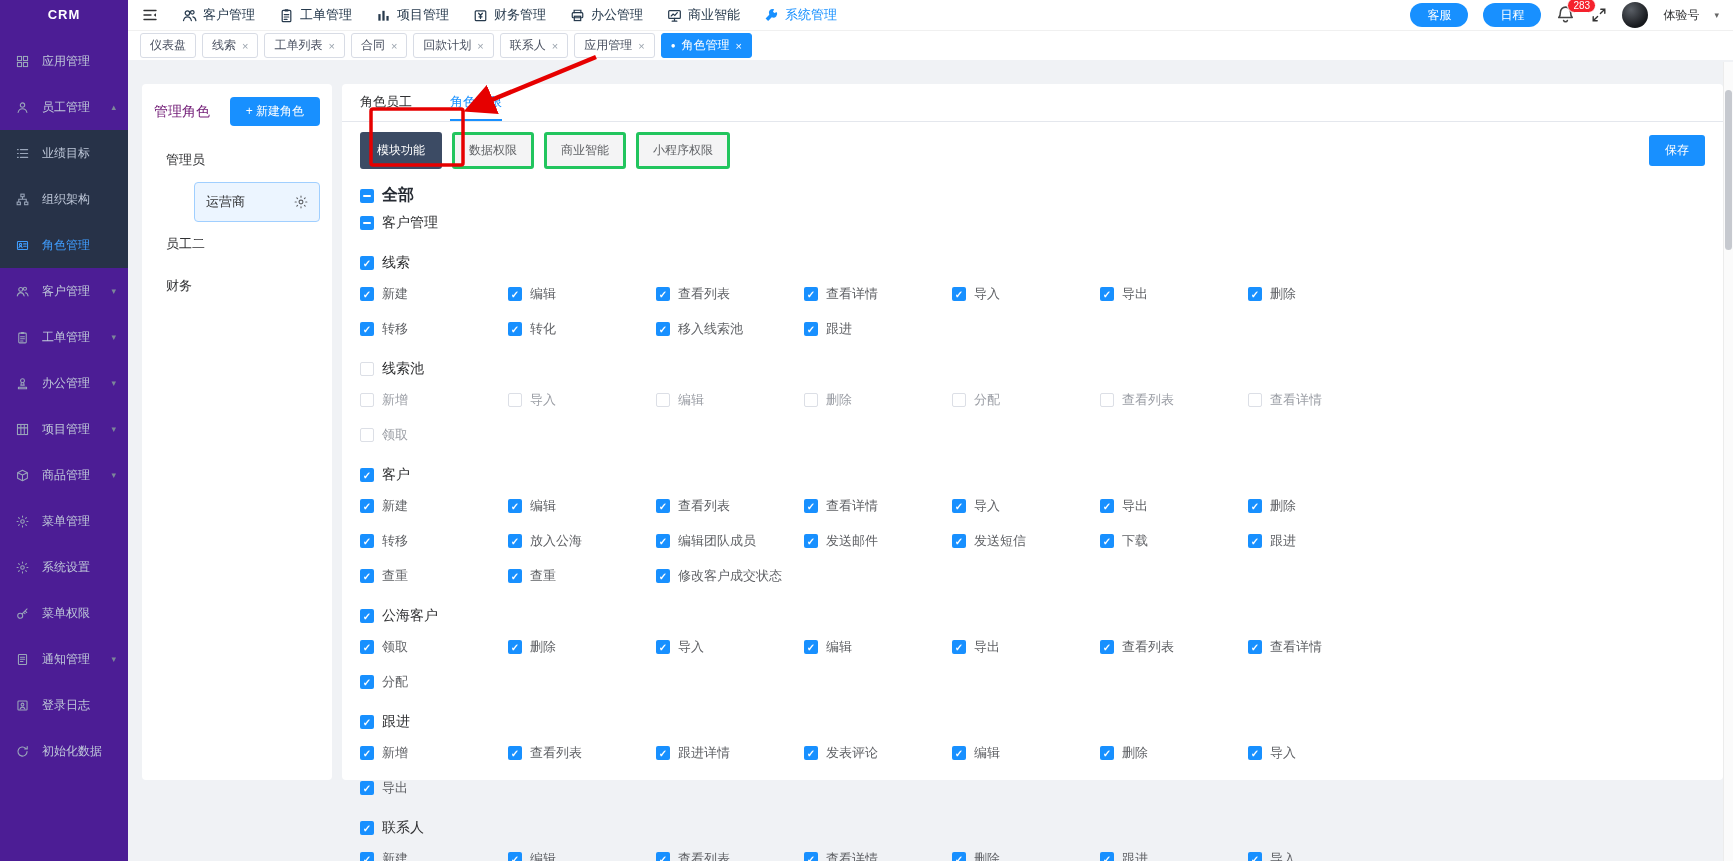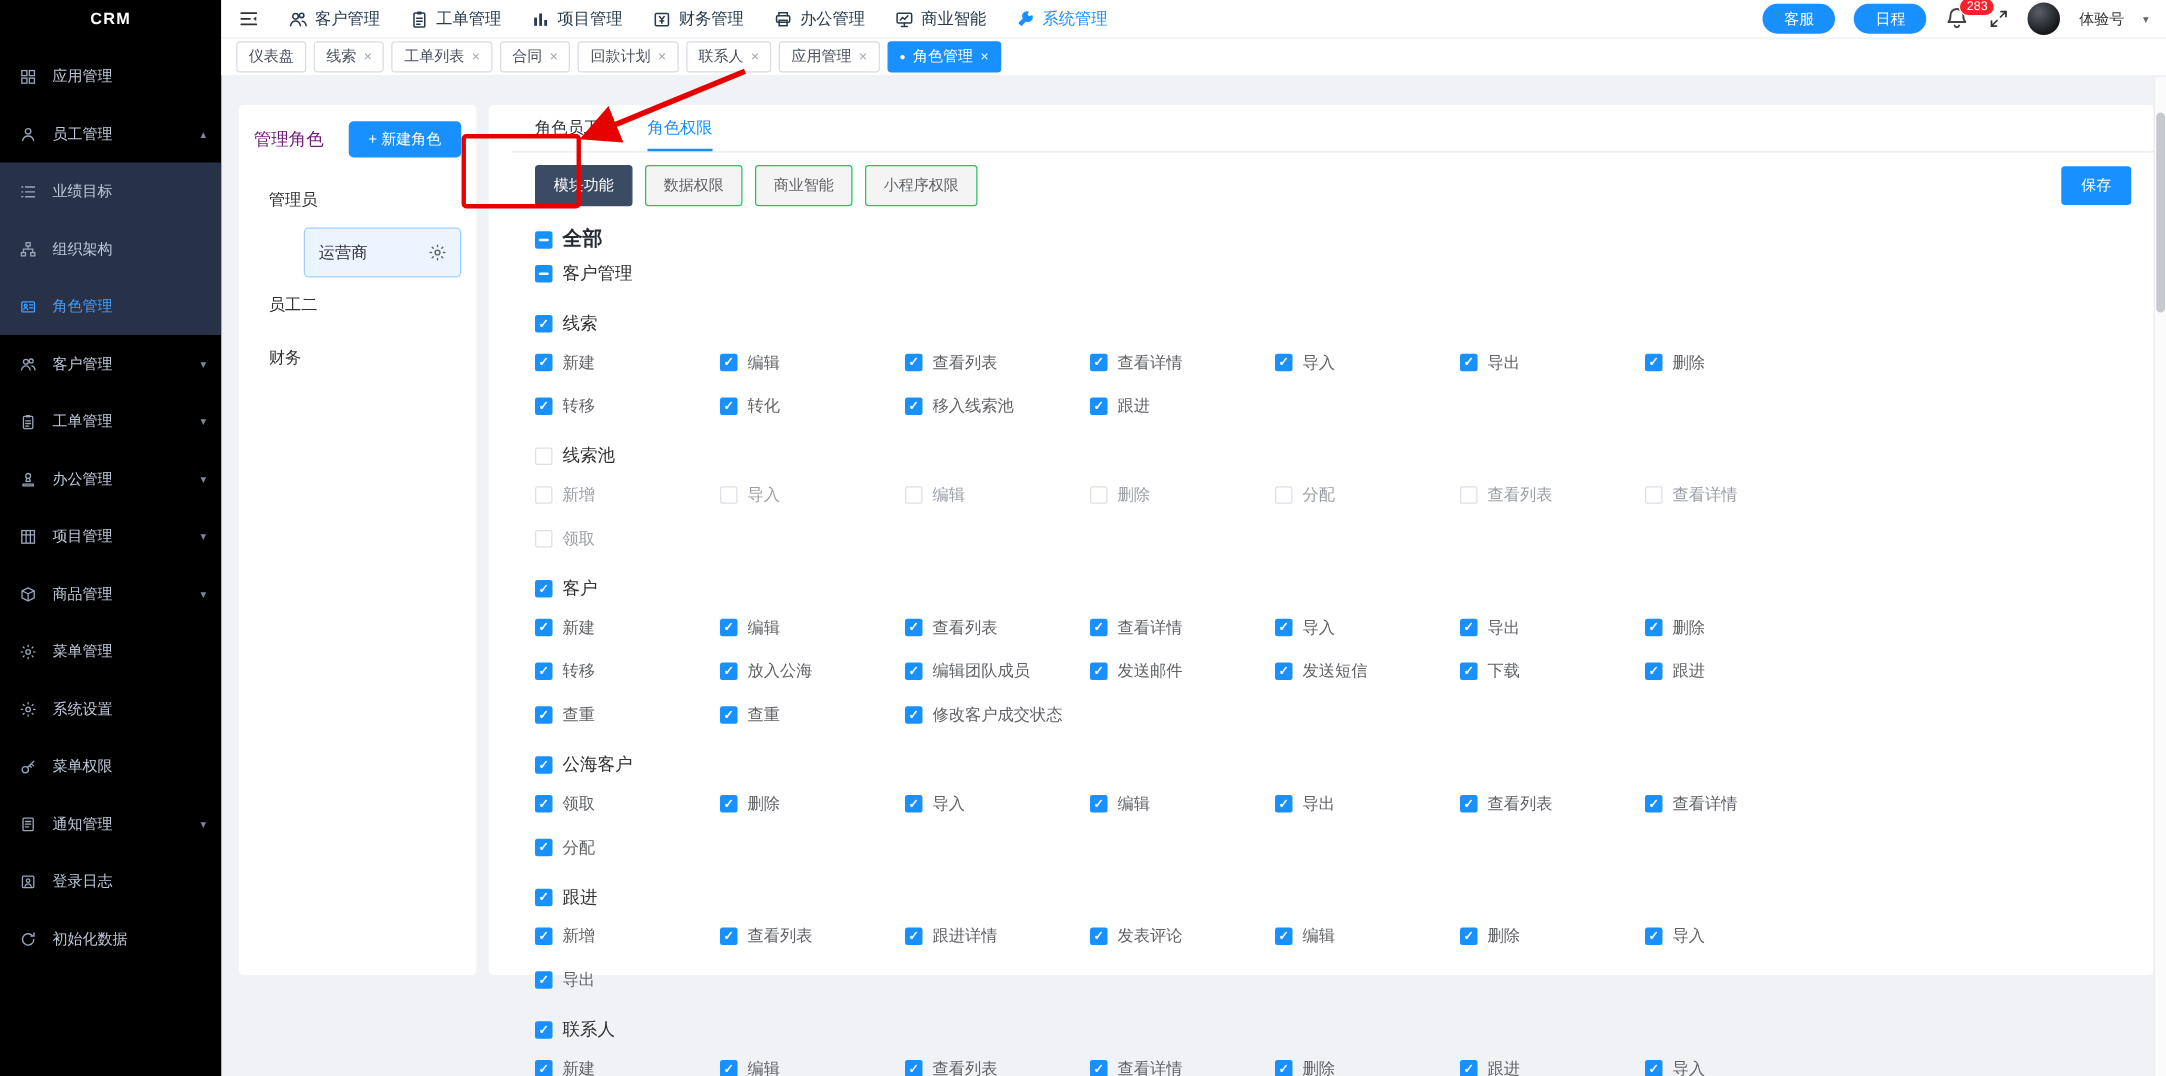--- a/index.html
+++ b/index.html
@@ -1,21 +1,21 @@
 <!DOCTYPE html>
 <html><head>
 <meta charset="utf-8">
 <style>
   * { box-sizing: border-box; margin: 0; padding: 0; }
   html,body { width:1733px; height:861px; overflow:hidden; }
   body { font-family:"Liberation Sans",sans-serif; background:#f0f2f5; font-size:13px; color:#303133; }
   .layout { display:flex; width:100%; height:100%; }
 
   
-  .sidebar { width:177px; flex-shrink:0; background:#000000; color:#bfc8d9; display:flex; flex-direction:column; }
+  .sidebar { width:128px; flex-shrink:0; background:#4c1d95; color:#bfc8d9; display:flex; flex-direction:column; }
   .brand { height:28px; display:flex; align-items:center; justify-content:center; color:#fff; font-weight:bold; font-size:13px; letter-spacing:1px; }
   .menu { flex:1; padding-top:10px; overflow:hidden; }
   .menu-item { height:46px; display:flex; align-items:center; gap:13px; padding:0 12px 0 16px; font-size:12px; cursor:pointer; white-space:nowrap; }
   .menu-item .ic { width:13px; height:13px; flex-shrink:0; color:#9aa6ba; }
   .menu-item.active { color:#409eff; }
   .menu-item.active .ic { color:#409eff; }
   .menu-item .caret { margin-left:auto; font-size:9px; color:#7c8799; }
   .submenu { background:#273248; }
 
   
@@ -37,39 +37,39 @@
   .user-caret { font-size:9px; color:#666; }
 
   .tabbar { height:30px; background:#fff; display:flex; align-items:center; gap:6px; padding:0 12px; border-top:1px solid #f0f0f0; flex-shrink:0; }
   .tab { display:flex; align-items:center; gap:6px; font-size:12px; color:#495060; background:#fff; border:1px solid #d8dce5; border-radius:3px; padding:3px 9px; cursor:pointer; white-space:nowrap; }
   .tab .close { font-size:11px; color:#9aa3ad; }
   .tab.active { background:#1890ff; border-color:#1890ff; color:#fff; }
   .tab.active .close { color:#fff; }
   .tab .dot { font-size:8px; line-height:1; }
 
   .content { flex:1; display:flex; gap:10px; padding:24px 10px 0 14px; min-height:0; }
-  .card { background:#fff; border-radius:4px; height:696px;padding-left:19px; }
+  .card { background:#fff; border-radius:4px; height:696px; }
 
   
   .roles-card { width:190px; flex-shrink:0; padding:13px 12px; }
   .roles-header { display:flex; align-items:center; justify-content:space-between; }
   .roles-title { font-size:14px; color:#701a75; }
   .new-role-btn { background:#1890ff; color:#fff; border:none; border-radius:4px; font-size:12px; padding:6px 16px; cursor:pointer; white-space:nowrap; }
   .role-list { margin-top:14px; }
   .role-item { height:40px; display:flex; align-items:center; padding:0 11px; font-size:13px; color:#303133; border:1px solid transparent; border-radius:4px; margin-bottom:2px; cursor:pointer; }
   .role-item.selected { background:#ecf5ff; border-color:#a0cfff;margin-left:40px; }
   .role-item .gear { margin-left:auto; width:14px; height:14px; color:#606266; }
 
   
   .main-card { flex:1; min-width:0; position:relative; }
   .main-tabs { display:flex; gap:38px; height:38px; align-items:stretch; padding:0 18px; border-bottom:1px solid #e4e7ed; }
   .main-tab { display:flex; align-items:center; font-size:13px; color:#303133; border-bottom:2px solid transparent; cursor:pointer; }
   .main-tab.active { color:#1890ff; border-bottom-color:#1890ff; }
   .subtab-row { display:flex; align-items:center; gap:10px; padding:10px 18px 6px; }
-  .subtab { font-size:12px; color:#606266; background:#f4f4f5; border:1px solid #22c55e; border-radius:3px; padding:7px 14px; cursor:pointer; white-space:nowrap; }
+  .subtab { font-size:12px; color:#606266; background:#f4f4f5; border:3px solid #22c55e; border-radius:3px; padding:7px 14px; cursor:pointer; white-space:nowrap; }
   .subtab.active { background:#3c4b64; border-color:#3c4b64; color:#fff; }
   .save-btn { margin-left:auto; background:#1890ff; color:#fff; border:none; border-radius:3px; padding:7px 16px; font-size:12px; cursor:pointer; }
 
   .tree { padding:4px 18px; }
   .tree-row { display:flex; align-items:center; gap:8px; }
   .tree-root { font-size:16px; font-weight:bold; color:#262b33; margin:6px 0 8px; }
   .tree-group { font-size:14px; color:#303133; margin:8px 0; }
   .section { margin-top:22px; }
   .section:first-of-type { margin-top:12px; }
   .section-title { font-size:14px; color:#303133; }

